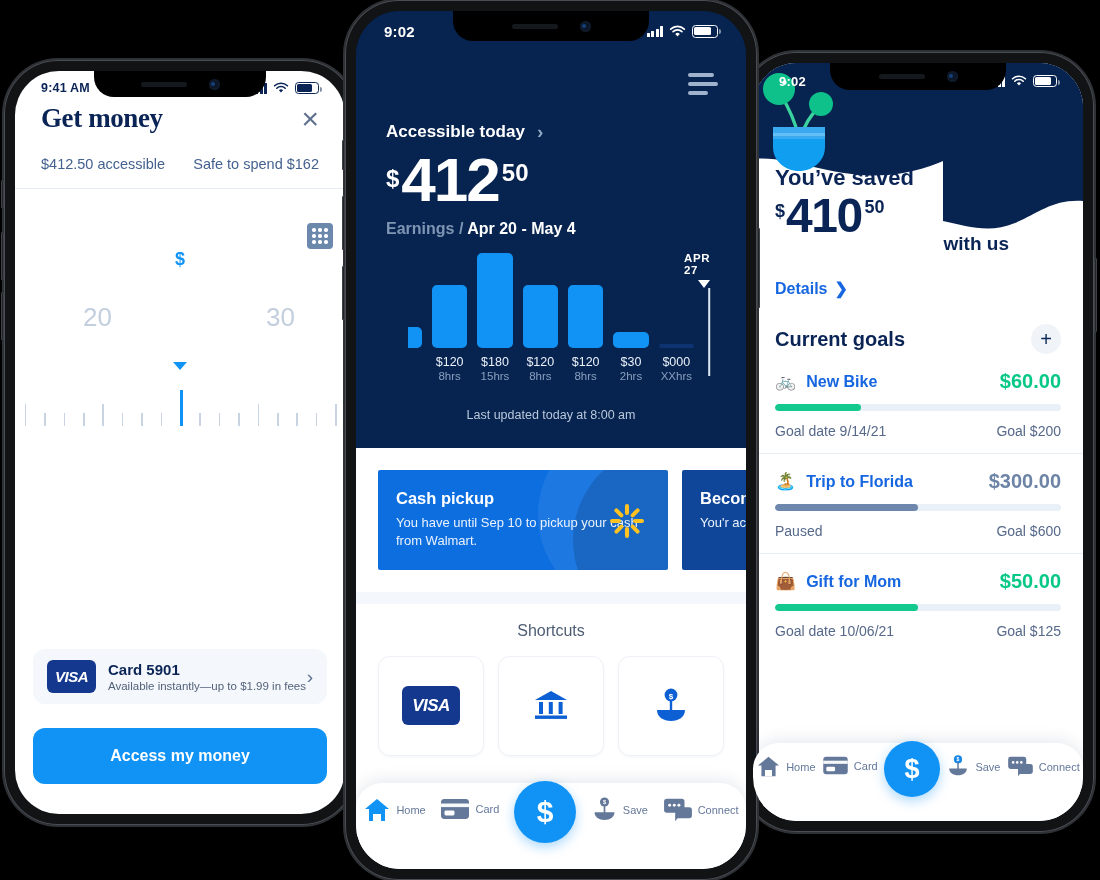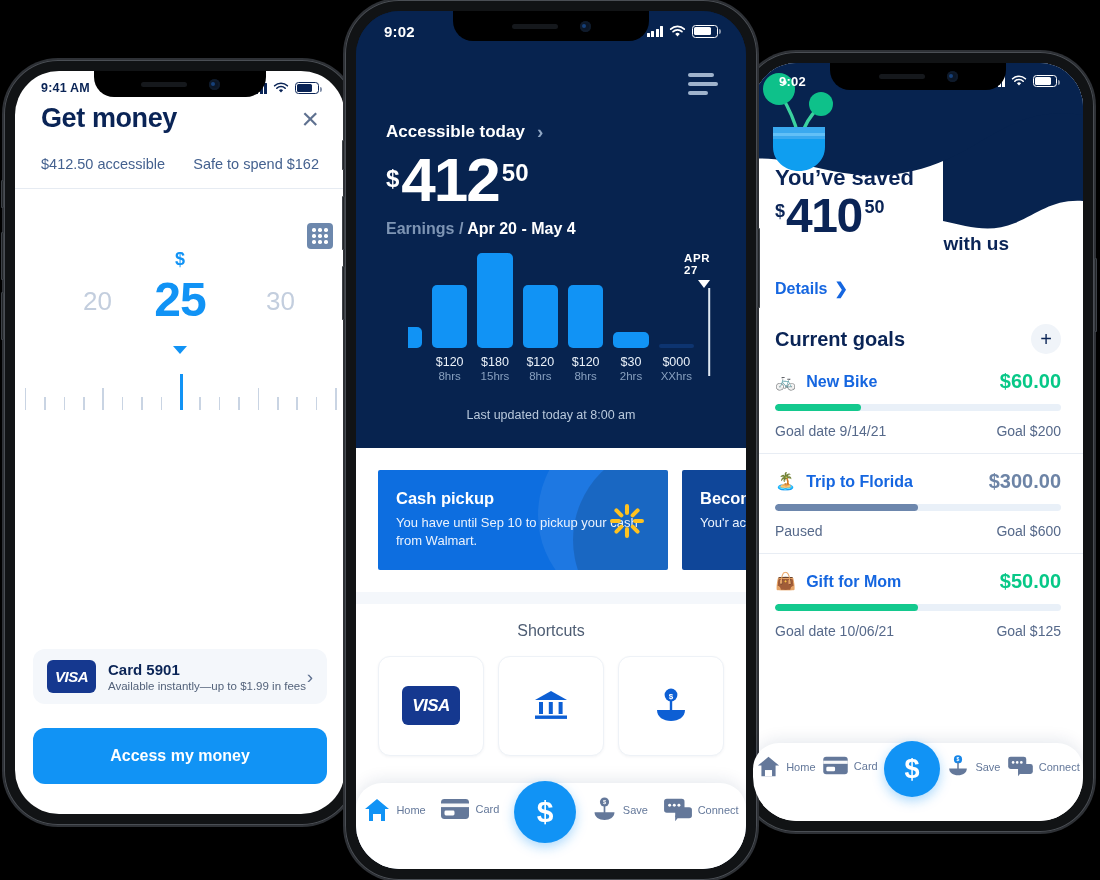--- a/index.html
+++ b/index.html
@@ -73,41 +73,41 @@
   .batt span { display:block; height: 100%; background: currentColor; border-radius: 1.5px; }
   .batt::after { content:""; position:absolute; right:-4px; top:3.5px;
      width:2px; height:5px; background: currentColor; border-radius:0 2px 2px 0; opacity:.5;}
 
   
   #phone1 { left: 4px; top: 60px; width: 352px; height: 765px; }
   #phone1 .screen { background: #fff; }
   .p1-head {
     padding: 32px 26px 0 26px;
   }
-  .p1-title { font-size: 27px; font-weight: bold; color: #0a2456; letter-spacing:-.4px;}
+  .p1-title { font-size: 27px; font-weight: bold; color: #0a2456; letter-spacing:-.4px;font-family:Liberation Serif, serif;}
   .p1-x { font-size: 30px; color:#5f7190; font-weight: 300; line-height: 1; cursor:pointer;}
   .p1-row { display:flex; justify-content: space-between; align-items:center;}
   .p1-sub {
     display:flex; justify-content: space-between;
     padding: 22px 26px 16px 26px;
     font-size: 14.5px; color:#44618f;
     border-bottom: 1px solid #e6ebf2;
     white-space: nowrap;
   }
   .p1-keypad {
     position:absolute; right: 12px; top: 152px;
     width: 26px; height: 26px; border-radius: 4px;
     background:#6d88ad;
     display:grid; grid-template-columns: repeat(3,1fr); grid-template-rows: repeat(3,1fr);
     place-items:center; padding:4px;
   }
   .p1-keypad i { width:3.4px;height:3.4px;border-radius:50%;background:#fff;display:block;}
   .dial-wrap { position:relative; margin-top: 60px; text-align:center; }
   .dial-dollar { color:#1193f5; font-size: 18px; font-weight: bold; }
-  .dial-amounts { position:relative; height: 62px; margin-top: 2px;}
+  .dial-amounts { position:relative; height: 62px; margin-top: 18px;}
   .dial-val { font-size: 48px; font-weight: bold; color:#1193f5; letter-spacing:-1px;}
   .dial-side { position:absolute; top: 14px; font-size: 26px; color:#c3cede; font-weight: 400;}
   .dial-side.l { left: 68px; } .dial-side.r { right: 50px; }
   .dial-caret { margin-top: 12px; width:0;height:0;
       border-left:7px solid transparent;border-right:7px solid transparent;
       border-top:8px solid #1193f5; margin-left:auto;margin-right:auto;}
   .ticks { position:relative; margin-top: 16px; height: 40px; }
   .tick { position:absolute; bottom:0; width:1.6px; background:#c9d4e3; }
   .tick.major { height: 22px; }
   .tick.minor { height: 13px; }
@@ -304,21 +304,20 @@
           <i></i>
           <i></i>
           <i></i>
           <i></i>
       </div>
 
       <div class="dial-wrap">
         <div class="dial-dollar">$</div>
         <div class="dial-amounts">
           <div class="dial-side l">20</div>
-          <div class="dial-val">25</div>
           <div class="dial-side r">30</div>
         </div>
         <div class="dial-caret"></div>
         <div class="ticks" id="p1-ticks">
             <div class="tick major" style="left: 3%;"></div>
             <div class="tick minor" style="left: 8.875%;"></div>
             <div class="tick minor" style="left: 14.75%;"></div>
             <div class="tick minor" style="left: 20.625%;"></div>
             <div class="tick major" style="left: 26.5%;"></div>
             <div class="tick minor" style="left: 32.375%;"></div>

